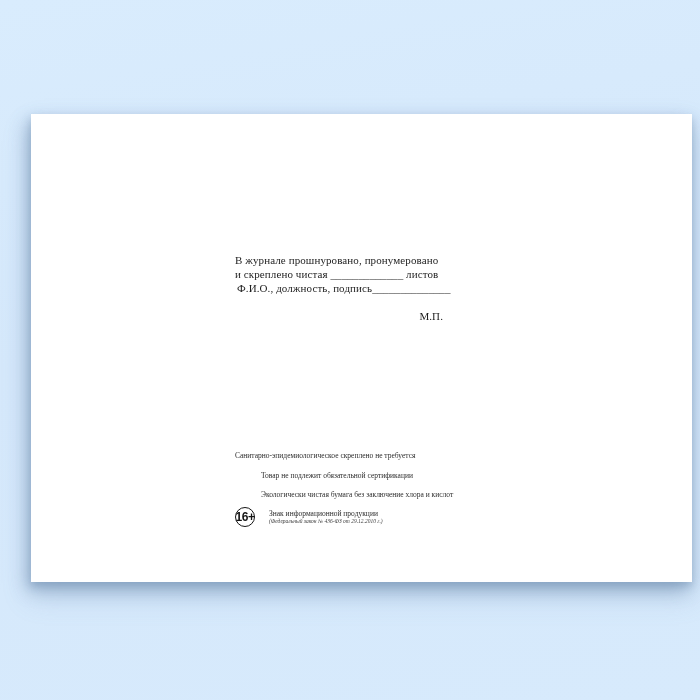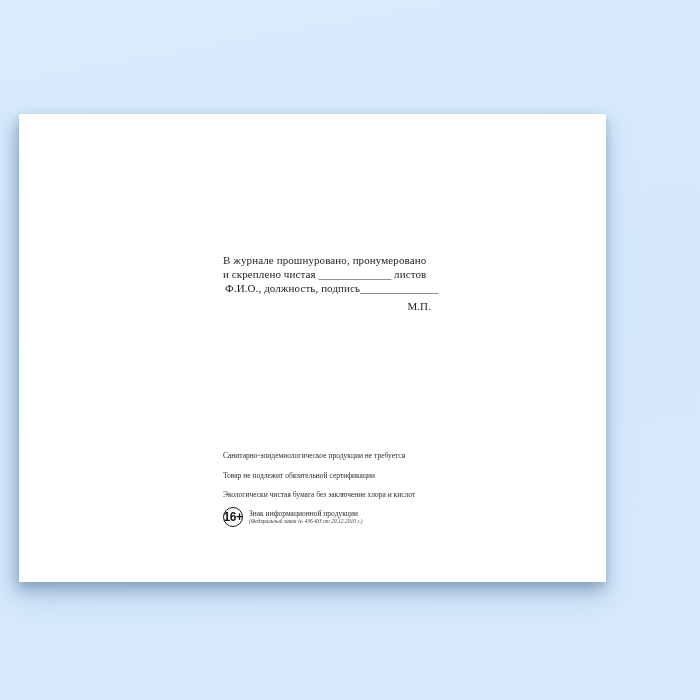--- a/index.html
+++ b/index.html
@@ -5,73 +5,73 @@
   html, body { margin: 0; padding: 0; }
   body {
     width: 700px; height: 700px; overflow: hidden;
     font-family: "Liberation Serif", "DejaVu Serif", serif;
   }
   .backdrop {
     position: absolute; left: 0; top: 0; width: 700px; height: 700px;
     background: linear-gradient(170deg, #d9ecfd 0%, #d5e8fb 45%, #d7eafc 100%);
   }
   .page {
-    position: absolute; left: 19px; top: 114px; width: 587px; height: 468px;
+    position: absolute; left: 31px; top: 114px; width: 661px; height: 468px;
     background: #ffffff;
     box-shadow: -4px 8px 16px rgba(104, 135, 170, 0.45),
                  0 4px 8px rgba(104, 135, 170, 0.35),
                  0 14px 26px rgba(120, 150, 185, 0.30);
   }
   .seal-block {
     position: absolute; left: 204px; top: 139px; width: 234px;
     font-size: 11px; line-height: 14px; color: #1e1e1e; letter-spacing: 0.1px;
   }
   .seal-line { white-space: nowrap; }
   .seal-line.indent { padding-left: 2px; }
   .stamp-abbr {
-    margin-top: 4px; text-align: right; padding-right: 26px; font-size: 11px;
+    margin-top: 14px; text-align: right; padding-right: 26px; font-size: 11px;
   }
   .compliance {
     position: absolute; left: 204px; top: 324px; width: 260px; color: #2c2c2c;
   }
   .classification { font-size: 7.5px; line-height: 10px; }
   .classification .l2 { font-size: 7px; }
   .classification .l3 { font-size: 7px; font-style: italic; }
   .note { font-size: 7.5px; line-height: 8px; }
   .note.first { margin-top: 14px; }
-  .note + .note { margin-top: 11.5px; }
+  .note + .note { margin-top: 11.5px; margin-left: 26px; }
   .info-row { display: flex; align-items: flex-start; margin-top: 8px; }
   .age-badge {
     flex: 0 0 auto;
     width: 18px; height: 18px; border: 1.7px solid #141414; border-radius: 50%;
     display: flex; align-items: center; justify-content: center;
     font-family: "Liberation Sans", "DejaVu Sans", sans-serif;
     font-weight: bold; font-size: 12px; letter-spacing: -0.4px; color: #141414;
     background: #ffffff;
   }
-  .info-text { margin-left: 6px; padding-top: 2px; }
+  .info-text { margin-left: 14px; padding-top: 2px; }
   .info-title { font-size: 7.5px; line-height: 9px; color: #2c2c2c; }
   .info-law { font-size: 5.5px; line-height: 7px; font-style: italic; color: #3c3c3c; }
 </style>
 </head>
 <body>
 
 <div class="backdrop">
   <div class="page">
 
     <div class="seal-block">
       <div class="seal-line">В журнале прошнуровано, пронумеровано</div>
       <div class="seal-line">и скреплено чистая _____________ листов</div>
       <div class="seal-line indent">Ф.И.О., должность, подпись______________</div>
       <div class="stamp-abbr">М.П.</div>
     </div>
 
     <div class="compliance">
 
-      <div class="note first">Санитарно-эпидемиологическое продукции не требуется</div>
+      <div class="note first">Санитарно-эпидемиологическое скреплено не требуется</div>
       <div class="note">Товар не подлежит обязательной сертификации</div>
       <div class="note">Экологически чистая бумага без заключение хлора и кислот</div>
 
       <div class="info-row">
         <div class="age-badge">16+</div>
         <div class="info-text">
           <div class="info-title">Знак информационной продукции</div>
           <div class="info-law">(Федеральный закон № 436-ФЗ от 29.12.2010 г.)</div>
         </div>
       </div>

